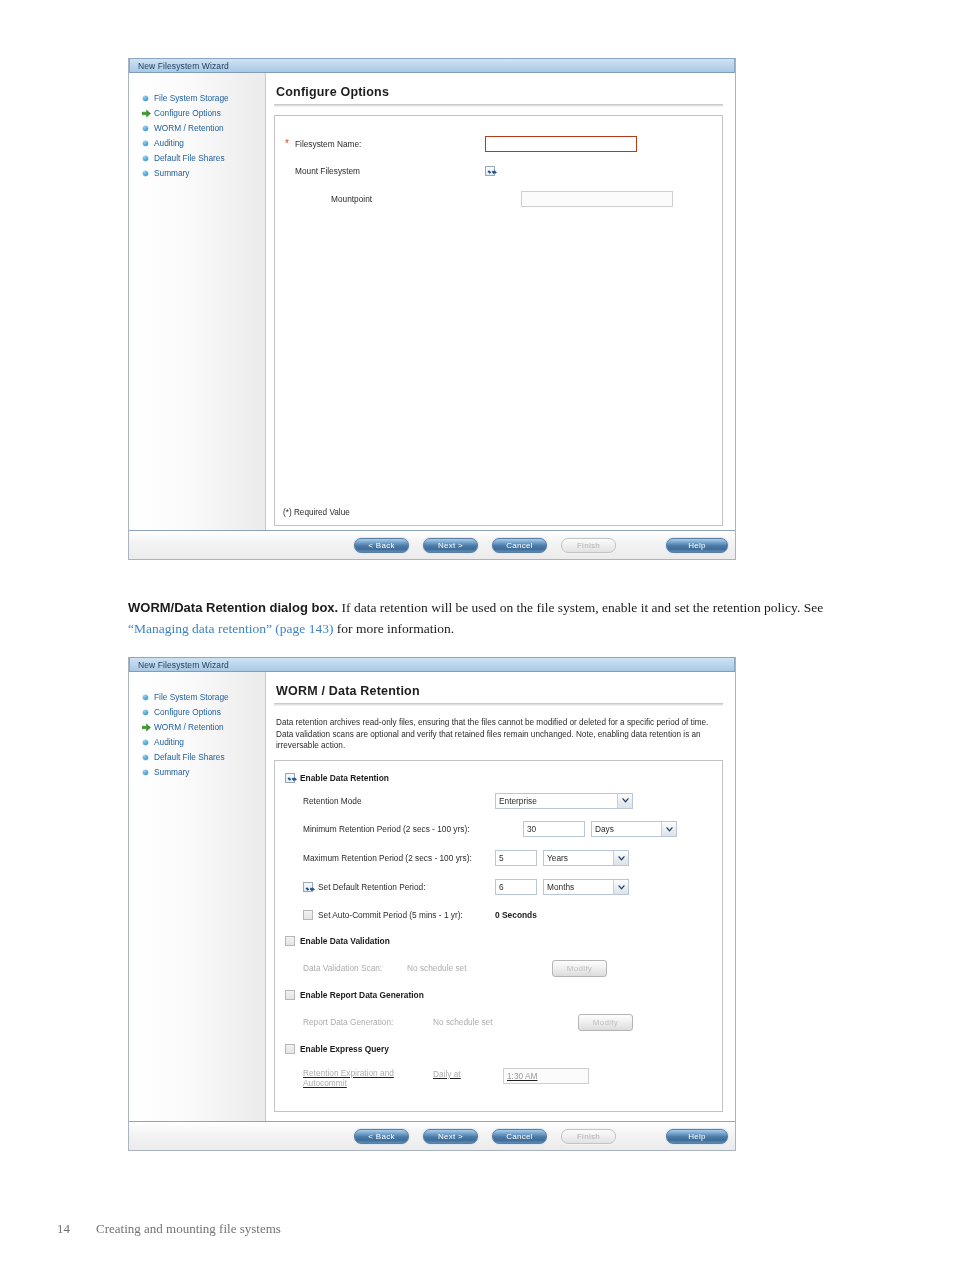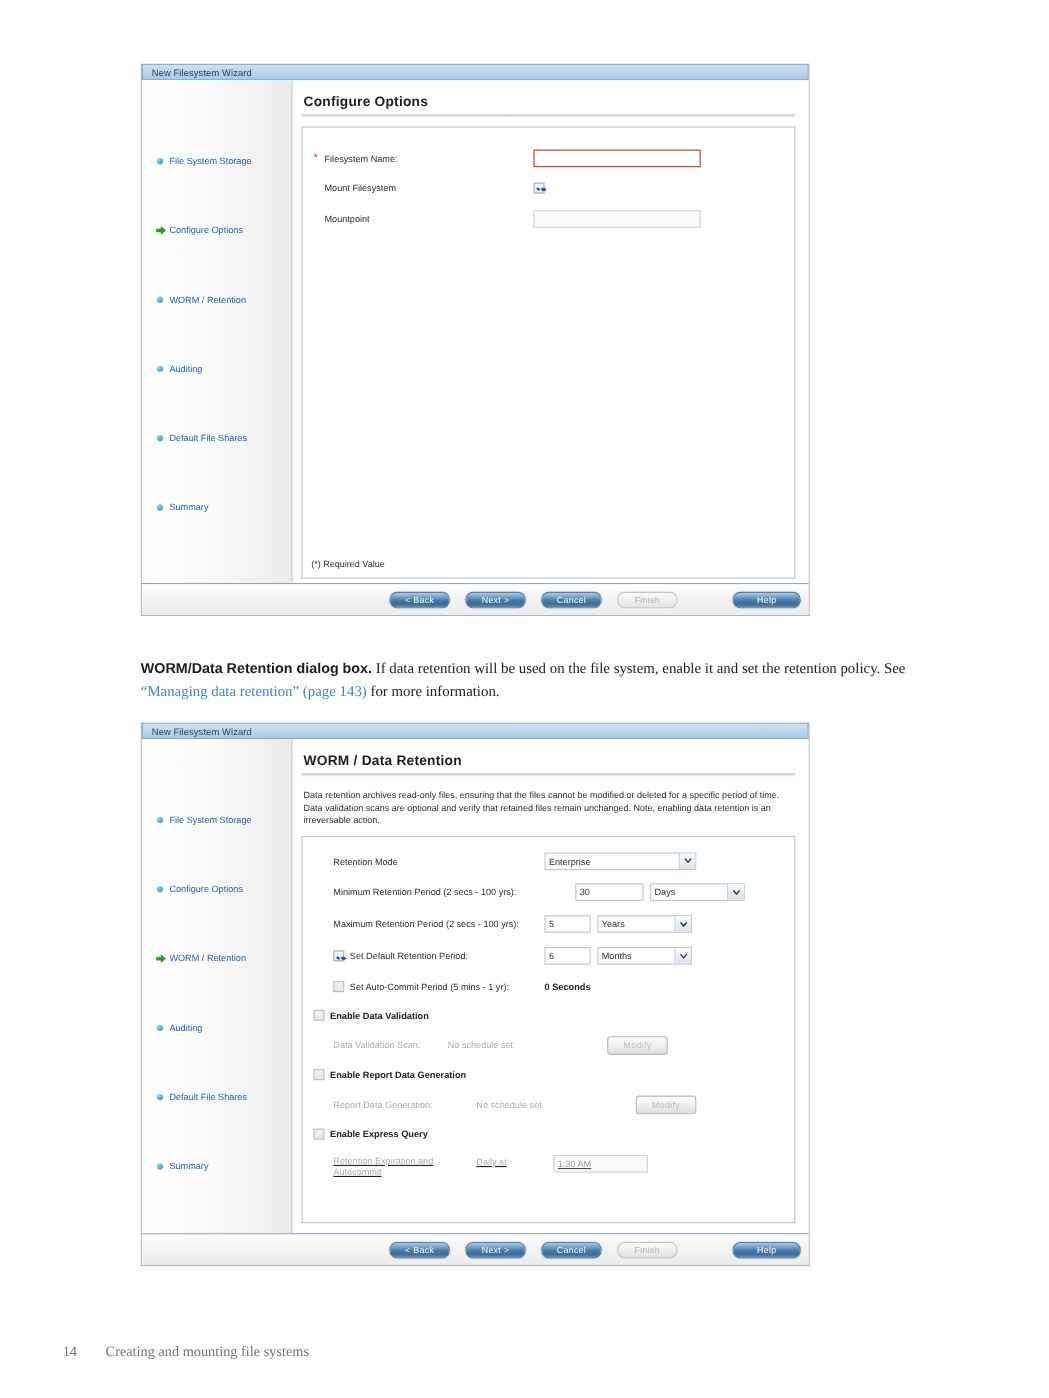--- a/index.html
+++ b/index.html
@@ -46,21 +46,20 @@
   }
   .nav-item {
     display: flex;
     align-items: flex-end;
     padding: 0 0 0 13px;
     height: 15px;
     font-size: 8.3px;
     line-height: 15px;
     color: #1f5fa0;
     white-space: nowrap;
-    margin-top: 48px;
   }
   .nav-marker {
     width: 12px; flex: 0 0 12px;
     display: inline-block;
     position: relative;
     height: 15px;
   }
   .nav-marker .dot {
     position: absolute;
     left: 1px; top: 5px;
@@ -294,21 +293,21 @@
         </div>
 
         <div class="frow" style="padding:0 0 0 10px; height:29px;">
           <span style="width:10px;"></span>
           <span class="flabel" style="width:190px;">Mount Filesystem</span>
           <span class="cbox on"></span>
         </div>
 
         <div class="frow" style="padding:0 0 0 10px; height:28px;">
           <span style="width:10px;"></span>
-          <span class="flabel" style="width:190px;">Mountpoint</span>
+          <span class="flabel" style="width:190px;margin-left:36px;">Mountpoint</span>
           <input class="textfield ro" type="text" style="width: 152px;" value="">
         </div>
 
         <div class="reqval" style="position:absolute; left:8px; bottom:8px;">(*) Required Value</div>
       </div>
     </div>
   </div>
 
   <div class="buttonbar">
     <div class="btn">&lt; Back</div>
@@ -370,20 +369,24 @@
     </div>
 
     <div class="wiz-content">
       <div class="content-title">WORM / Data Retention</div>
       <div class="title-rule"></div>
 
       <div class="note" style="padding:3px 6px 8px 2px;">Data retention archives read-only files, ensuring that the files cannot be modified or deleted for a specific period of time. Data validation scans are optional and verify that retained files remain unchanged. Note, enabling data retention is an irreversable action.</div>
 
       <div class="panel" style="height:352px; padding:8px 0 0 0;">
 
+        <div class="frow" style="padding-left:10px; height:18px;">
+          <span class="cbox on"></span>
+          <span class="bold-lbl" style="padding-left:5px;">Enable Data Retention</span>
+        </div>
 
         <div class="frow" style="padding-left:28px; height:28px;">
           <span class="flabel" style="width:192px;">Retention Mode</span>
           <div class="select" style="width:138px;">
             <span class="seltext">Enterprise</span>
             <span class="selbtn">
               <svg class="chev" viewBox="0 0 8 6">
                   <path d="M1 1 L4 4.6 L7 1" fill="none" stroke="#1f3f66" stroke-width="1.6" stroke-linecap="round"></path>
                 </svg>
             </span>

